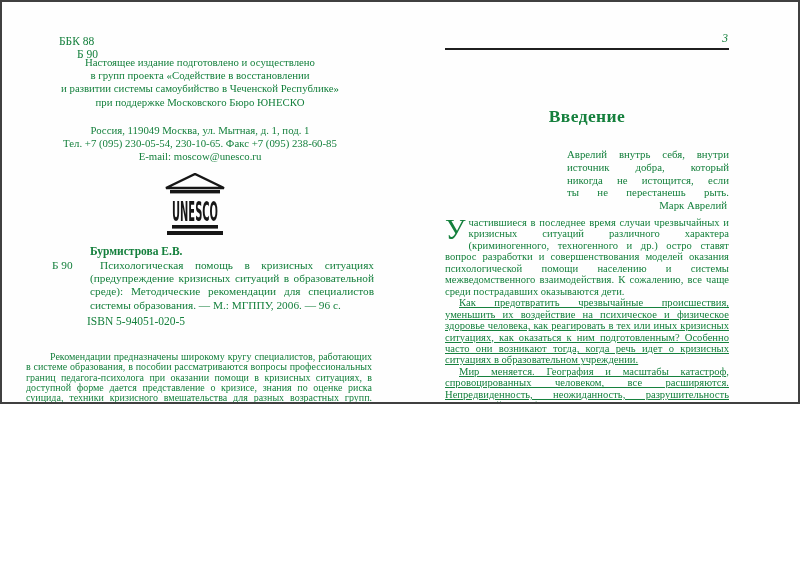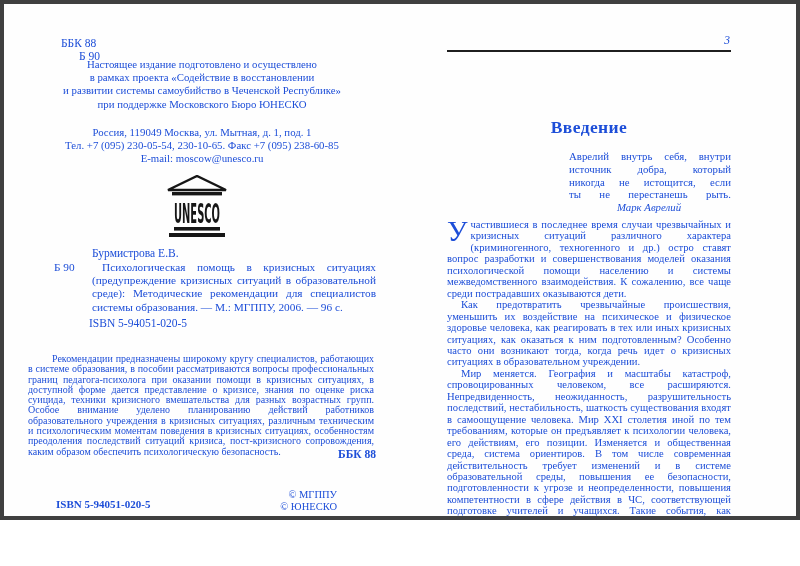--- a/index.html
+++ b/index.html
@@ -1,72 +1,72 @@
 <!DOCTYPE html>
 <html><head>
 <meta charset="utf-8">
 <style>
   * { margin:0; padding:0; box-sizing:border-box; }
   html,body { background:#fff; }
   .canvas {
-    position:relative; width:800px; height:520px; background:#fefefe;
-    border:4px solid #404040; overflow:hidden;
-    font-family:"Liberation Serif","DejaVu Serif",serif; color:#1d4ed8;
+    position:relative; width:800px; height:404px; background:#fefefe;
+    border:2px solid #404040; overflow:hidden;
+    font-family:"Liberation Serif","DejaVu Serif",serif; color:#15803d;
   }
   
   .lp { position:absolute; left:24px; top:0; width:348px; height:566px; }
   .bbk-top { position:absolute; top:33px; left:33px; font-size:11.5px; line-height:13px; }
   .bbk-top div:nth-child(2){ padding-left:18px; }
   .center-block { position:absolute; left:0; width:348px; text-align:center;
     font-size:10.8px; line-height:13.2px; }
   .project-block { top:54px; }
   .address-block { top:122px; }
   .unesco { position:absolute; top:171px; left:138px; }
-  .author { position:absolute; top:243px; left:64px; font-weight:normal; font-size:11.5px; }
+  .author { position:absolute; top:243px; left:64px; font-weight:bold; font-size:11.5px; }
   .bib { position:absolute; top:257px; left:0; width:348px; font-size:11.3px; line-height:13.2px; }
   .bib .code { position:absolute; left:26px; top:0; }
   .bib .desc { margin-left:64px; width:284px; text-align:justify; text-indent:10px; }
   .isbn-mid { position:absolute; top:313px; left:61px; font-size:11.5px; }
   .annotation { position:absolute; top:331px; left:0; width:346px; font-size:10px;
     line-height:10.3px; text-align:justify; text-indent:24px;margin-top:19px; }
   .bbk-bottom { position:absolute; top:444px; right:0; font-weight:bold; font-size:11.5px; }
   .isbn-bottom { position:absolute; top:494px; left:28px; font-weight:bold; font-size:11px; }
   .copyright { position:absolute; top:485px; right:39px; text-align:right;
     font-size:10.5px; line-height:11.5px; }
   
   .rp { position:absolute; left:443px; top:0; width:284px; height:566px; }
   .pagenum { position:absolute; top:30px; right:1px; font-style:italic; font-size:11.5px; }
   .headrule { position:absolute; top:46px; left:0; width:284px; height:2px; background:#1f1f1f; }
-  .chapter-title { position:absolute; top:113px; left:0; width:284px; text-align:center;
+  .chapter-title { position:absolute; top:104px; left:0; width:284px; text-align:center;
     font-weight:bold; font-size:17.5px; letter-spacing:.4px; }
   .epigraph { position:absolute; top:146px; left:122px; width:162px;
     font-size:10.8px; line-height:12.8px; }
   .epigraph .lines div { text-align:justify; text-align-last:justify; }
-  .epigraph-author { text-align:center; font-style:italic; padding-right:2px; }
+  .epigraph-author { text-align:right; padding-right:2px; }
   .body-text { position:absolute; top:215px; left:0; width:284px;
     font-size:10.6px; line-height:11.45px; text-align:justify; }
   .body-text p { text-align:justify; }
-  .body-text p.indent { text-indent:14px; }
+  .body-text p.indent { text-indent:14px;text-decoration:underline; }
   .dropcap { float:left; font-size:29px; line-height:22px; padding-right:3px; padding-top:1px; }
 </style>
 </head>
 <body>
 
 <div class="canvas">
 
   <div class="lp">
 
     <div class="bbk-top">
         <div>ББК 88</div>
         <div>Б 90</div>
       </div>
 
     <div class="center-block project-block">
         <div>Настоящее издание подготовлено и осуществлено</div>
-        <div>в рамках проекта «Содействие в восстановлении</div>
+        <div>в групп проекта «Содействие в восстановлении</div>
         <div>и развитии системы самоубийство в Чеченской Республике»</div>
         <div>при поддержке Московского Бюро ЮНЕСКО</div>
       </div>
 
     <div class="center-block address-block">
         <div>Россия, 119049 Москва, ул. Мытная, д. 1, под. 1</div>
         <div>Тел. +7 (095) 230-05-54, 230-10-65. Факс +7 (095) 238-60-85</div>
         <div>E-mail: moscow@unesco.ru</div>
       </div>
 

